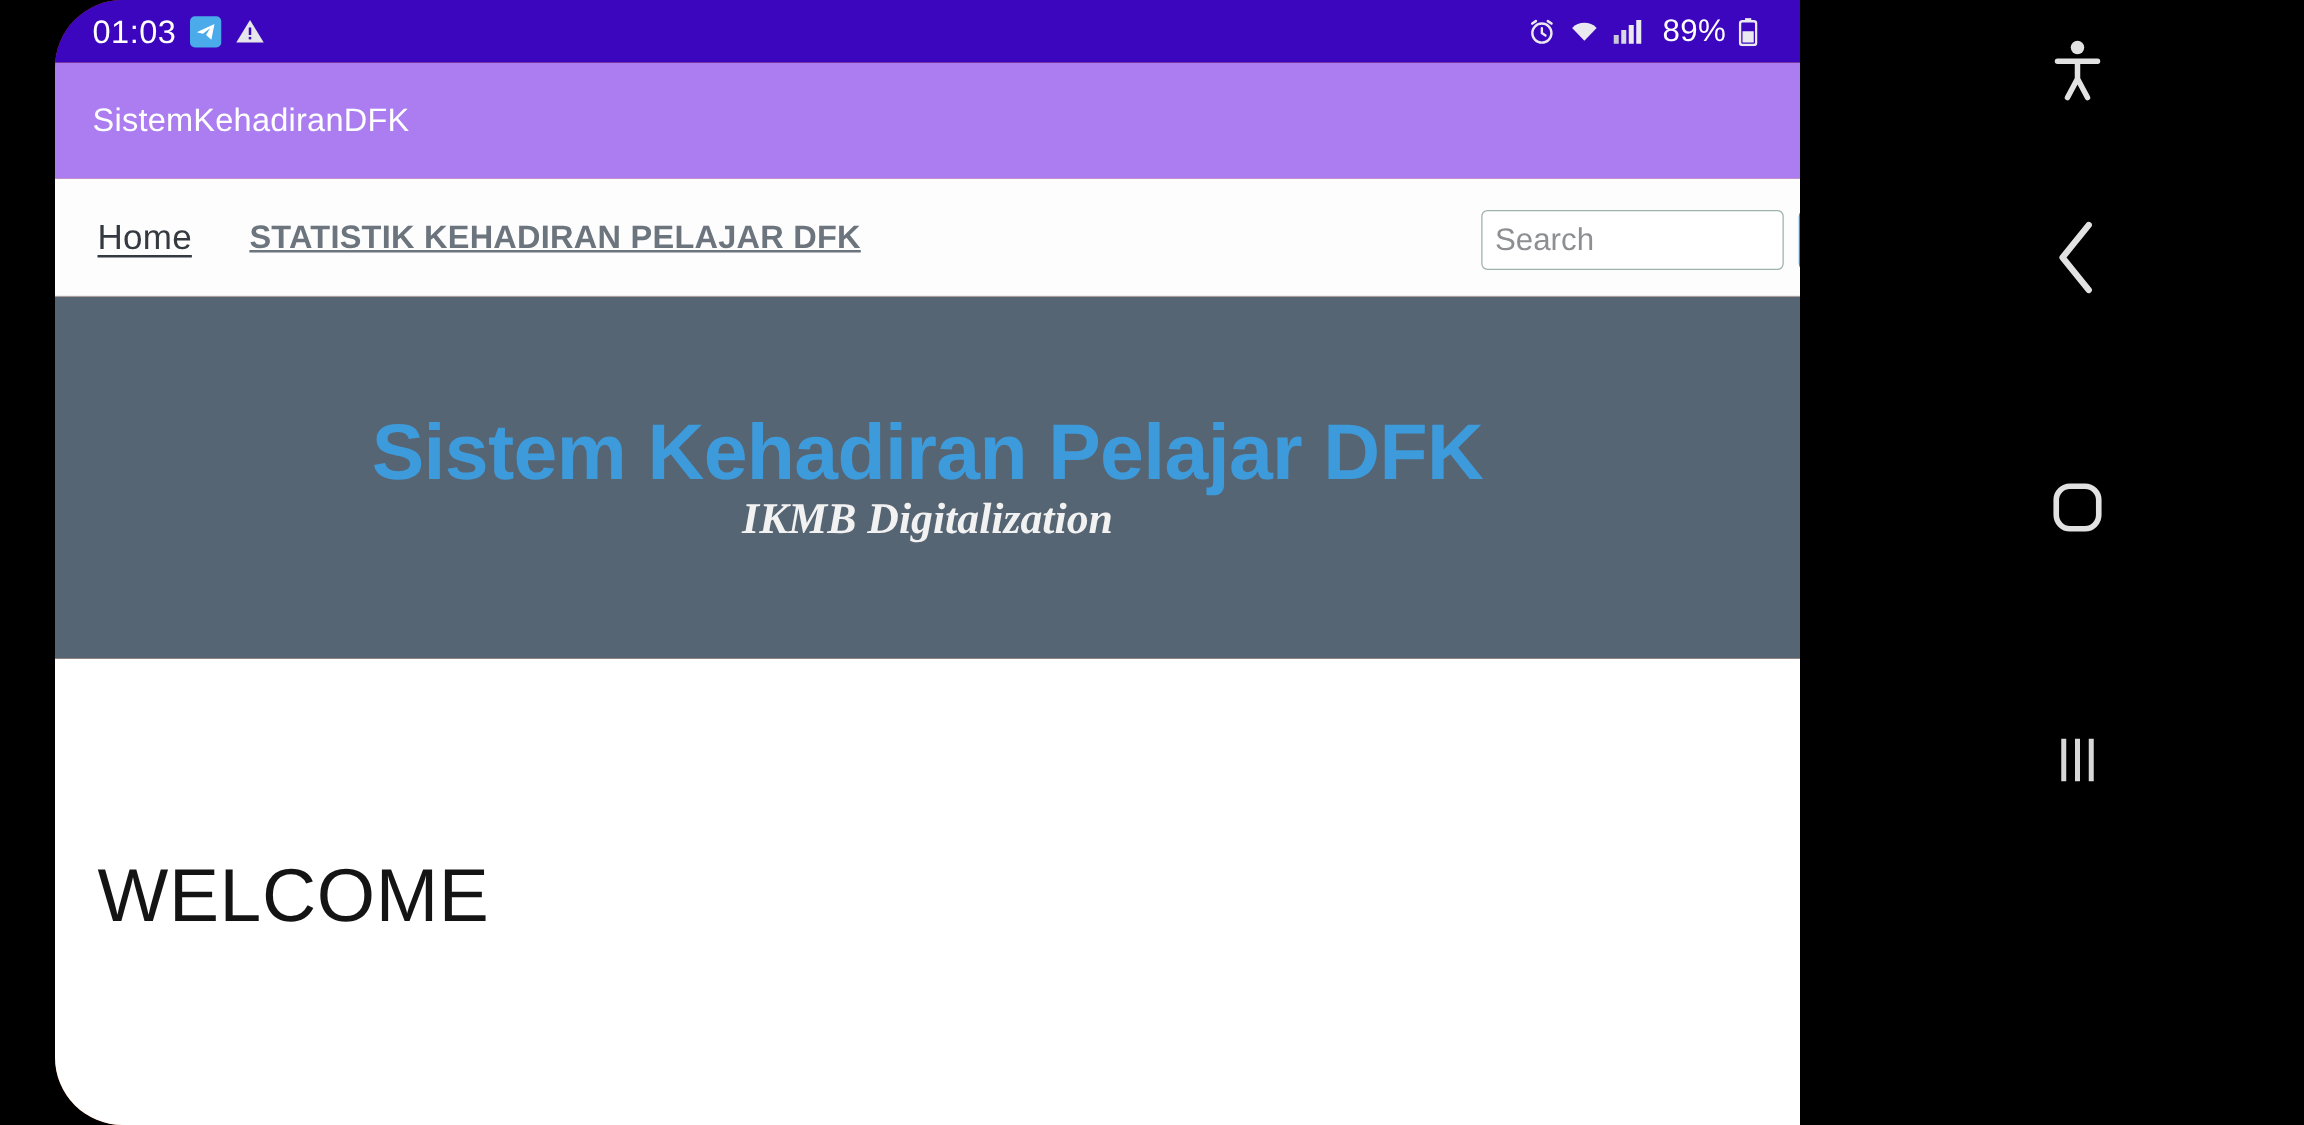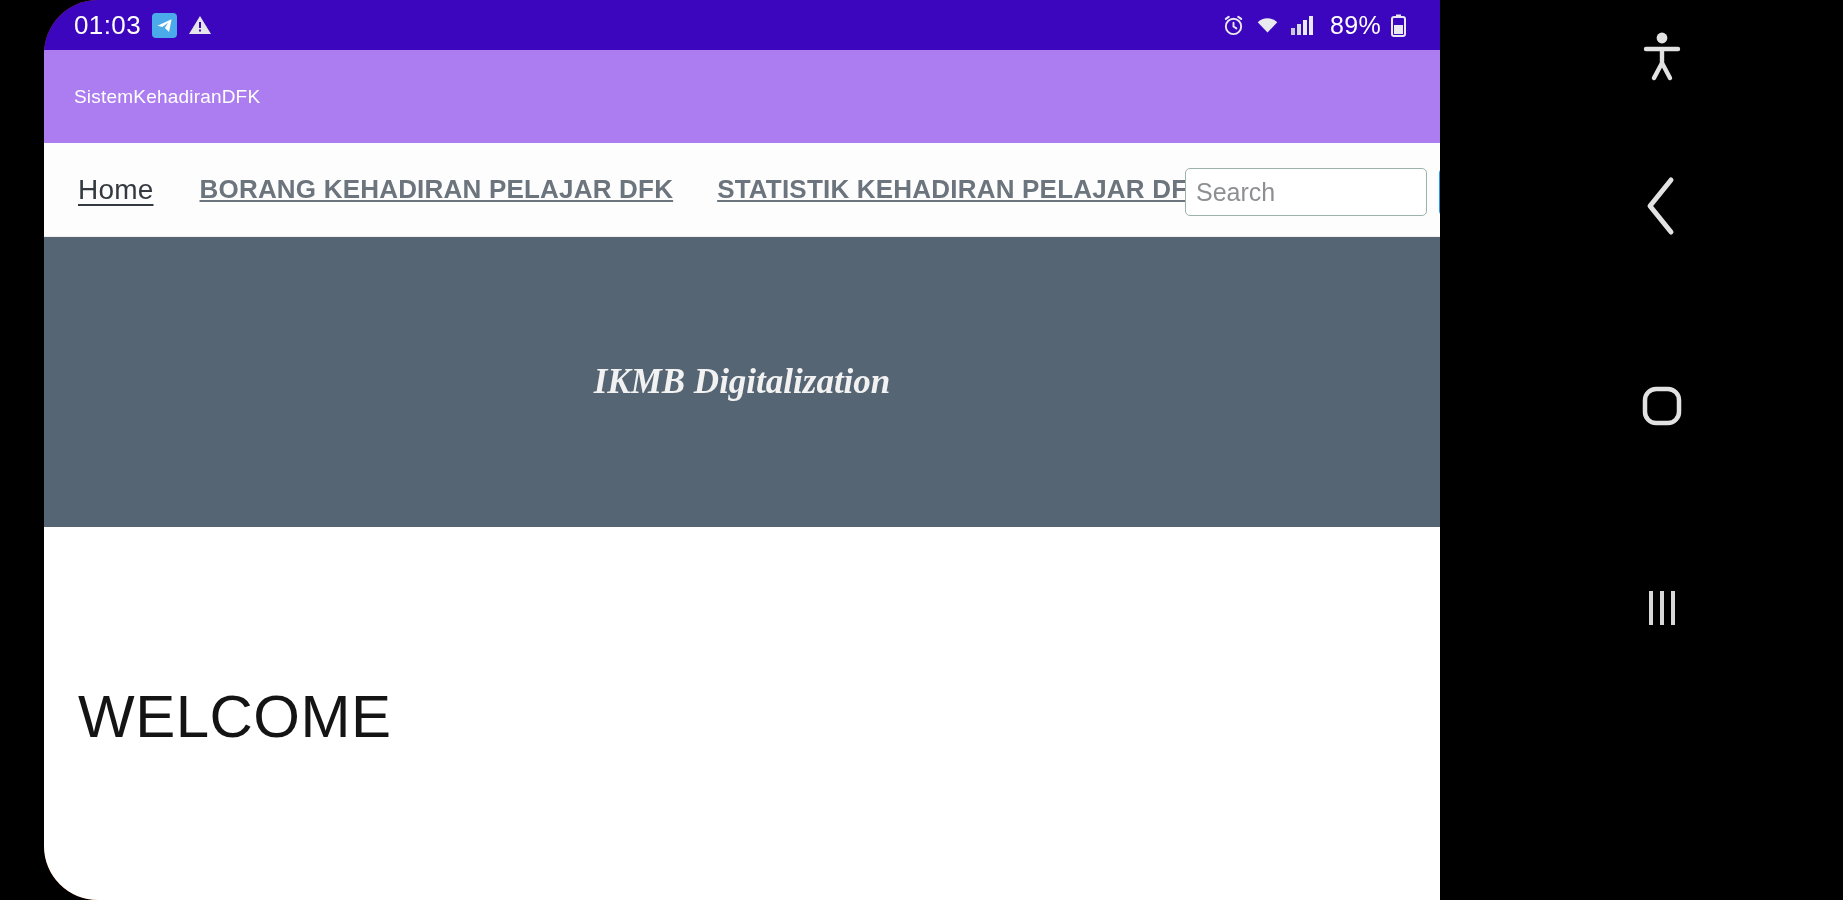--- a/index.html
+++ b/index.html
@@ -52,21 +52,21 @@
   
   #browserbar {
     height: 93px;
     background: #ac7df0;
     display: flex;
     align-items: center;
     padding-left: 30px;
   }
   #browserbar .title {
     color: #ffffff;
-    font-size: 19px;
+    font-size: 26px;
     letter-spacing: .2px;
   }
 
   
   #navbar {
     height: 94px;
     background: #fdfdfe;
     display: flex;
     align-items: center;
     padding-left: 34px;
@@ -246,30 +246,30 @@
         </span>
       </div>
     </div>
 
     <div id="browserbar">
       <span class="title">SistemKehadiranDFK</span>
     </div>
 
     <div id="navbar">
       <a class="nav-item home" href="#">Home</a>
-      <a class="nav-item" href="#">BORANG KEHADIRAN PELAJAR DFK</a>
       <a class="nav-item" href="#">STATISTIK KEHADIRAN PELAJAR DFK</a>
 
       <div id="searchwrap">
         <input id="searchinput" type="text" placeholder="Search" style="">
         <button id="searchbtn">Search</button>
       </div>
     </div>
 
     <div id="hero">
+      <div class="h-title">Sistem Kehadiran Pelajar DFK</div>
       <div class="h-sub">IKMB Digitalization</div>
     </div>
 
     <div id="pagebody">
       <div class="welcome">WELCOME</div>
     </div>
 
   </div>
 
   <div id="sysnav">

